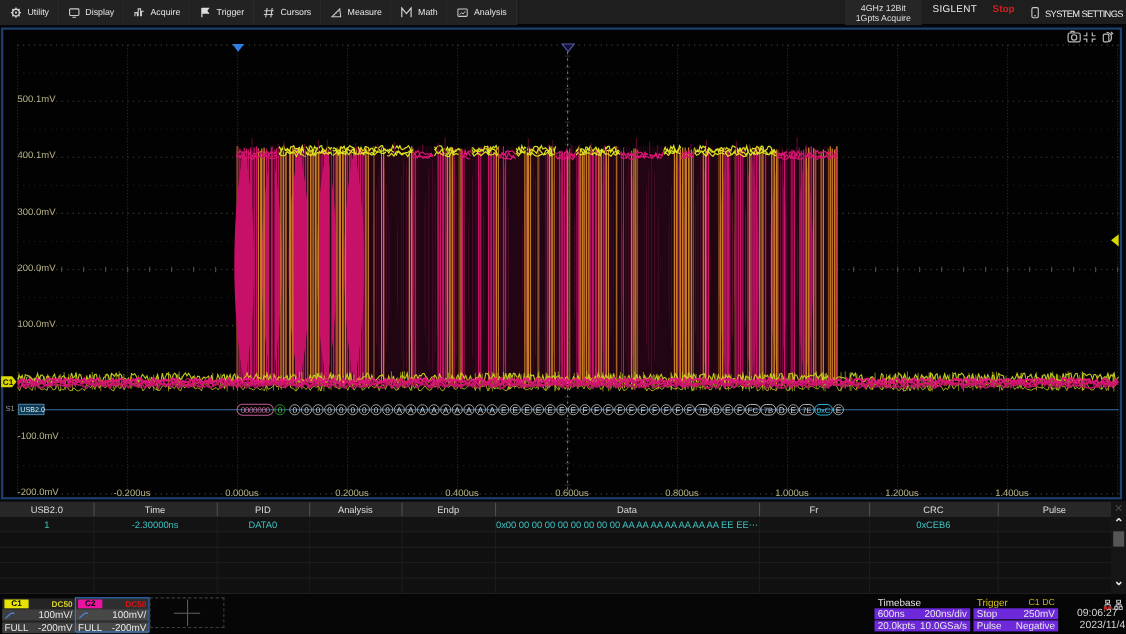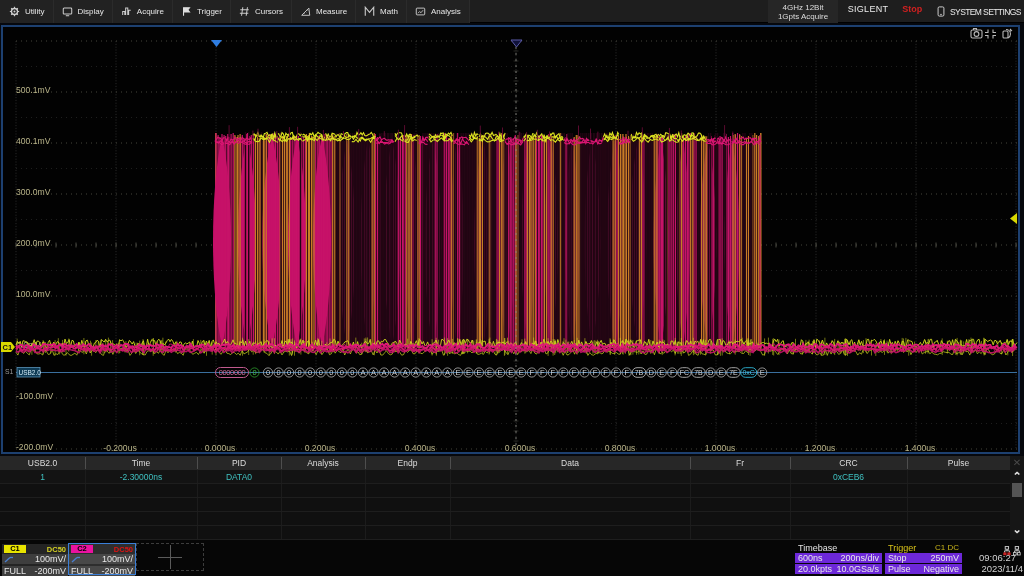--- a/index.html
+++ b/index.html
@@ -331,20 +331,21 @@
         <div class="sep" style="left:690px"></div>
         <div class="sep" style="left:790px"></div>
         <div class="sep" style="left:907px"></div>
       </div>
 <div id="trow">
         <div class="td" style="left:0px;width:85px">1</div>
         <div class="td" style="left:85px;width:112px">-2.30000ns</div>
         <div class="td" style="left:197px;width:84px">DATA0</div>
         <div class="td" style="left:281px;width:84px"></div>
         <div class="td" style="left:365px;width:85px"></div>
+        <div class="td" style="left:450px;width:240px">0x00 00 00 00 00 00 00 00 00 AA AA AA AA AA AA AA EE EE⋯</div>
         <div class="td" style="left:690px;width:100px"></div>
         <div class="td" style="left:790px;width:117px">0xCEB6</div>
         <div class="td" style="left:907px;width:103px"></div>
       </div>
 <div class="bsep" style="left:85px"></div>
       <div class="bsep" style="left:197px"></div>
       <div class="bsep" style="left:281px"></div>
       <div class="bsep" style="left:365px"></div>
       <div class="bsep" style="left:450px"></div>
       <div class="bsep" style="left:690px"></div>

